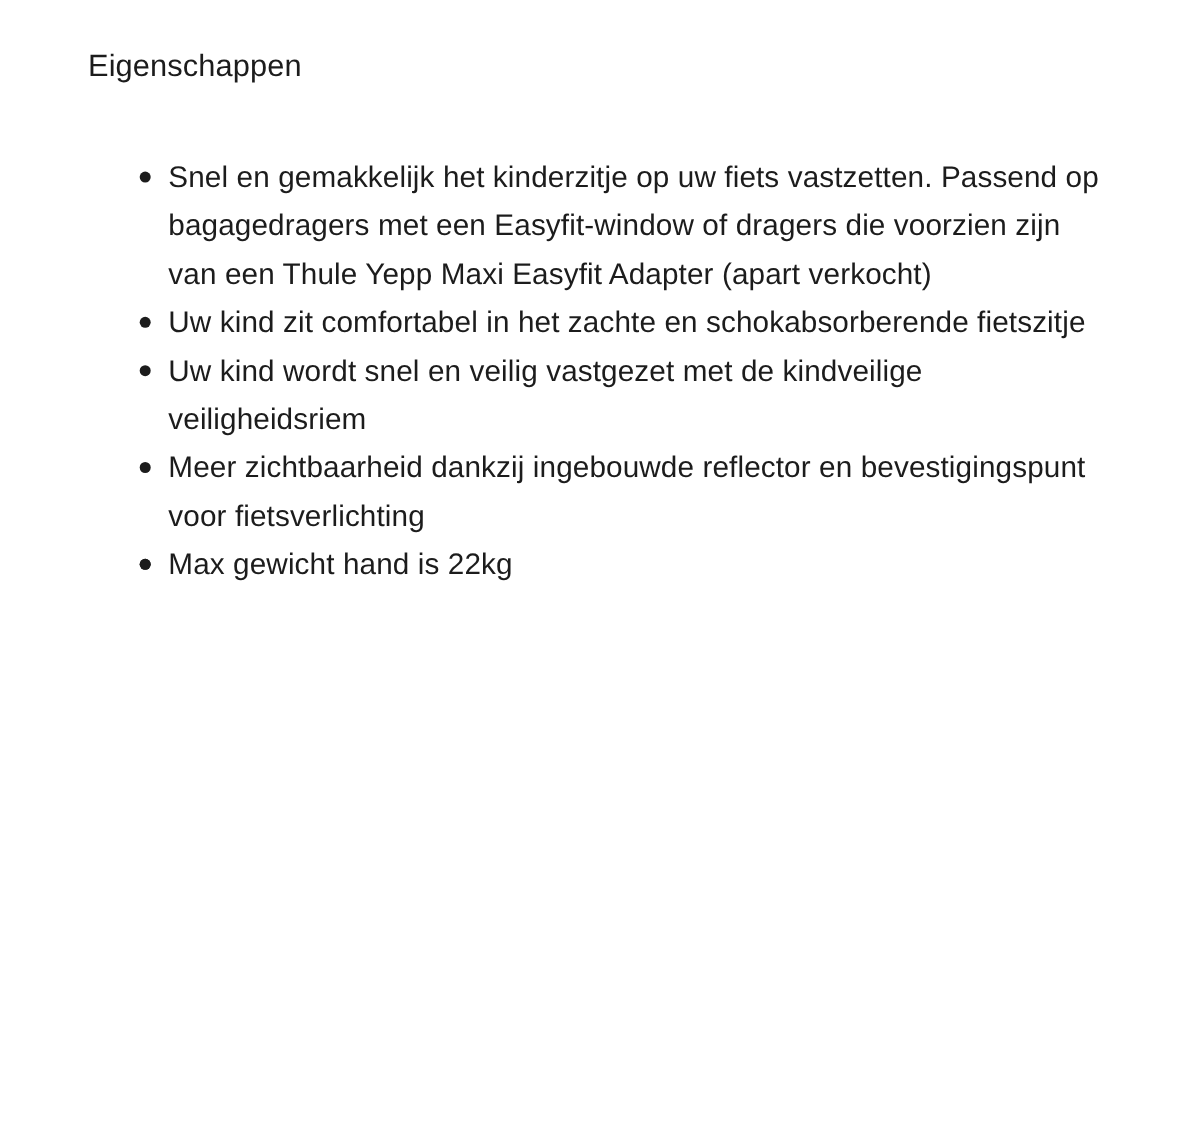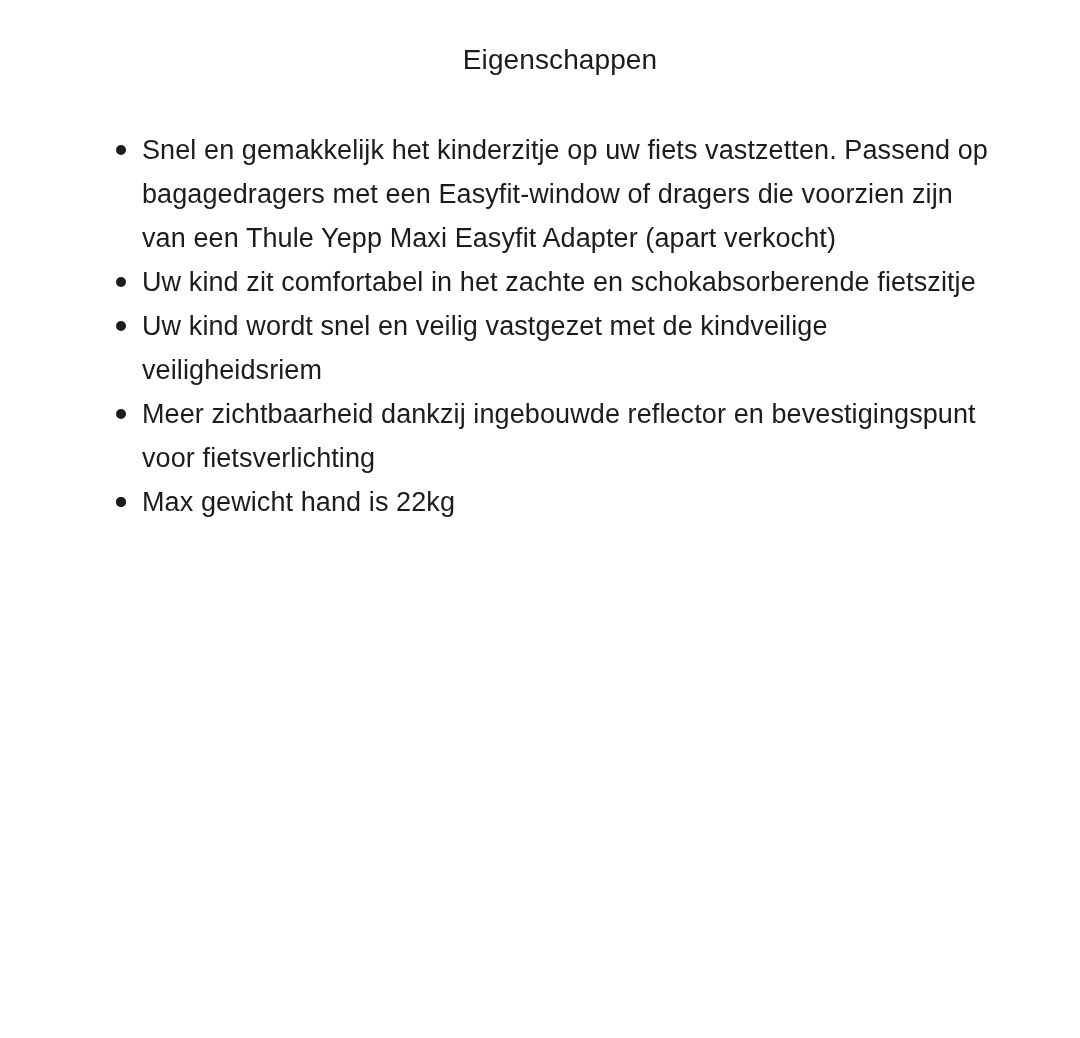--- a/index.html
+++ b/index.html
@@ -20,25 +20,24 @@
       left: 80px;
       top: 38px;
       width: 960px;
     }
     .heading {
       font-size: 28px;
       line-height: 44px;
       font-weight: normal;
       margin: 0;
       letter-spacing: 0.1px;
-      text-align: center;
     }
     .features {
       list-style: none;
-      margin: 0;
+      margin: 11px;
       padding: 0;
       position: absolute;
       top: 90px;
       left: 0;
       width: 920px;
     }
     .feature {
       position: relative;
       padding-left: 62px;
       font-size: 27px;

